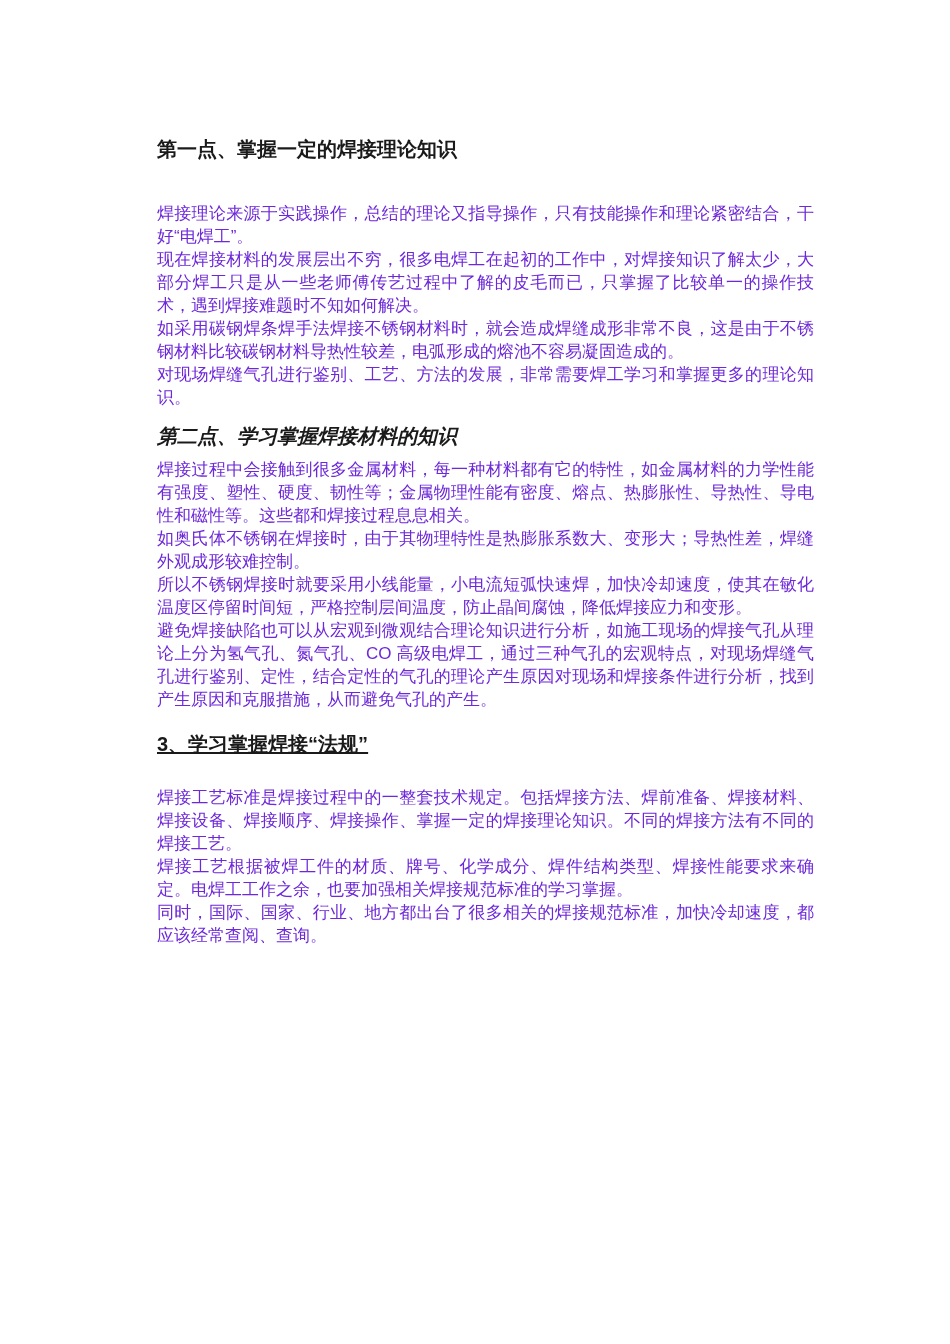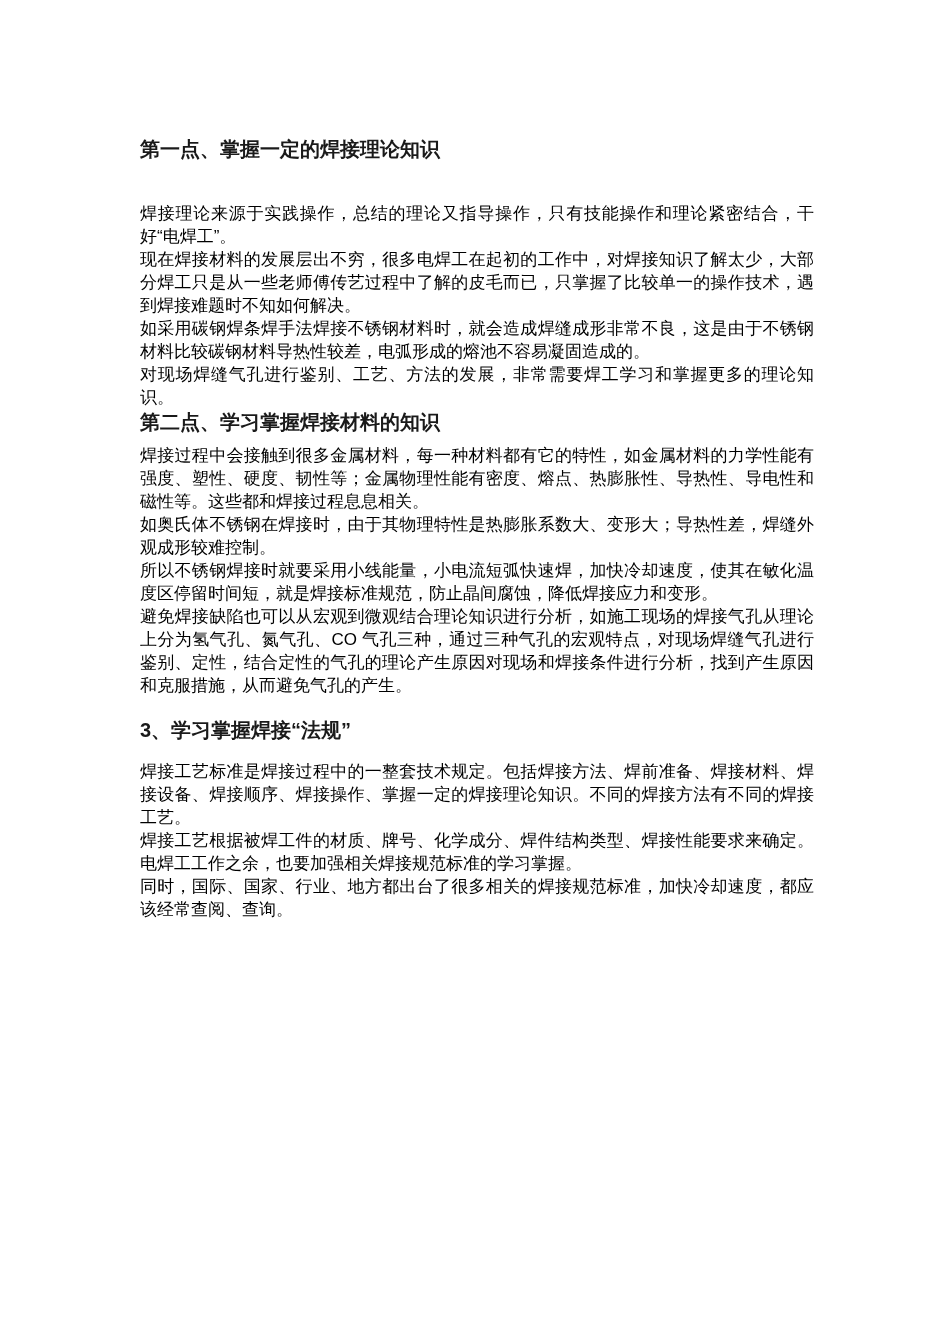--- a/index.html
+++ b/index.html
@@ -9,47 +9,51 @@
     font-family: "Liberation Sans", "DejaVu Sans", sans-serif;
   }
   .page {
     position: relative;
     width: 950px;
     height: 1072px;
     margin: 0 auto;
     background: #ffffff;
     overflow: hidden;
     box-sizing: border-box;
+    padding-left: 17px;
   }
   .content {
     box-sizing: border-box;
     padding: 136px 136px 0 140px;
   }
   .heading {
     font-size: 20px;
     line-height: 26px;
     font-weight: 700;
     color: #1a1a1a;
     margin: 0;
     text-align: left;
   }
   .heading-first {
     margin-bottom: 40px;
   }
   .heading-mid {
+    margin-top: 14px;
     margin-bottom: 9px;
+    font-style: italic;
   }
   .heading-law {
     margin-top: 20px;
-    margin-bottom: 17px;
+    margin-bottom: 29px;
+    text-decoration: underline;
   }
   .para {
     font-size: 17px;
     line-height: 23px;
-    color: #000000;
+    color: #6d28d9;
     margin: 0;
     text-align: justify;
     text-justify: inter-character;
     word-break: break-all;
   }
 </style>
 </head>
 <body>
 
 <div class="page">
@@ -59,22 +63,22 @@
 
     <p class="para">焊接理论来源于实践操作，总结的理论又指导操作，只有技能操作和理论紧密结合，干好“电焊工”。</p>
     <p class="para">现在焊接材料的发展层出不穷，很多电焊工在起初的工作中，对焊接知识了解太少，大部分焊工只是从一些老师傅传艺过程中了解的皮毛而已，只掌握了比较单一的操作技术，遇到焊接难题时不知如何解决。</p>
     <p class="para">如采用碳钢焊条焊手法焊接不锈钢材料时，就会造成焊缝成形非常不良，这是由于不锈钢材料比较碳钢材料导热性较差，电弧形成的熔池不容易凝固造成的。</p>
     <p class="para">对现场焊缝气孔进行鉴别、工艺、方法的发展，非常需要焊工学习和掌握更多的理论知识。</p>
 
     <h2 class="heading heading-mid">第二点、学习掌握焊接材料的知识</h2>
 
     <p class="para">焊接过程中会接触到很多金属材料，每一种材料都有它的特性，如金属材料的力学性能有强度、塑性、硬度、韧性等；金属物理性能有密度、熔点、热膨胀性、导热性、导电性和磁性等。这些都和焊接过程息息相关。</p>
     <p class="para">如奥氏体不锈钢在焊接时，由于其物理特性是热膨胀系数大、变形大；导热性差，焊缝外观成形较难控制。</p>
-    <p class="para">所以不锈钢焊接时就要采用小线能量，小电流短弧快速焊，加快冷却速度，使其在敏化温度区停留时间短，就是焊接标准规范，防止晶间腐蚀，降低焊接应力和变形。</p>
-    <p class="para">避免焊接缺陷也可以从宏观到微观结合理论知识进行分析，如施工现场的焊接气孔从理论上分为氢气孔、氮气孔、CO 气孔三种，通过三种气孔的宏观特点，对现场焊缝气孔进行鉴别、定性，结合定性的气孔的理论产生原因对现场和焊接条件进行分析，找到产生原因和克服措施，从而避免气孔的产生。</p>
+    <p class="para">所以不锈钢焊接时就要采用小线能量，小电流短弧快速焊，加快冷却速度，使其在敏化温度区停留时间短，严格控制层间温度，防止晶间腐蚀，降低焊接应力和变形。</p>
+    <p class="para">避免焊接缺陷也可以从宏观到微观结合理论知识进行分析，如施工现场的焊接气孔从理论上分为氢气孔、氮气孔、CO 高级电焊工，通过三种气孔的宏观特点，对现场焊缝气孔进行鉴别、定性，结合定性的气孔的理论产生原因对现场和焊接条件进行分析，找到产生原因和克服措施，从而避免气孔的产生。</p>
 
     <h2 class="heading heading-law">3、学习掌握焊接“法规”</h2>
 
     <p class="para">焊接工艺标准是焊接过程中的一整套技术规定。包括焊接方法、焊前准备、焊接材料、焊接设备、焊接顺序、焊接操作、掌握一定的焊接理论知识。不同的焊接方法有不同的焊接工艺。</p>
     <p class="para">焊接工艺根据被焊工件的材质、牌号、化学成分、焊件结构类型、焊接性能要求来确定。电焊工工作之余，也要加强相关焊接规范标准的学习掌握。</p>
     <p class="para">同时，国际、国家、行业、地方都出台了很多相关的焊接规范标准，加快冷却速度，都应该经常查阅、查询。</p>
 
   </div>
 </div>
 

